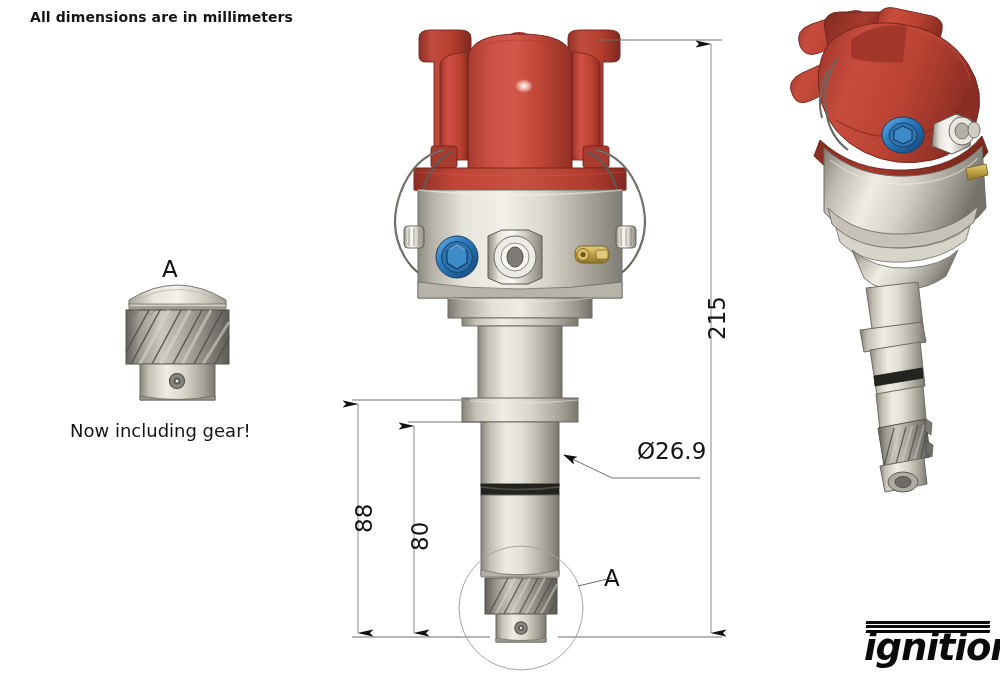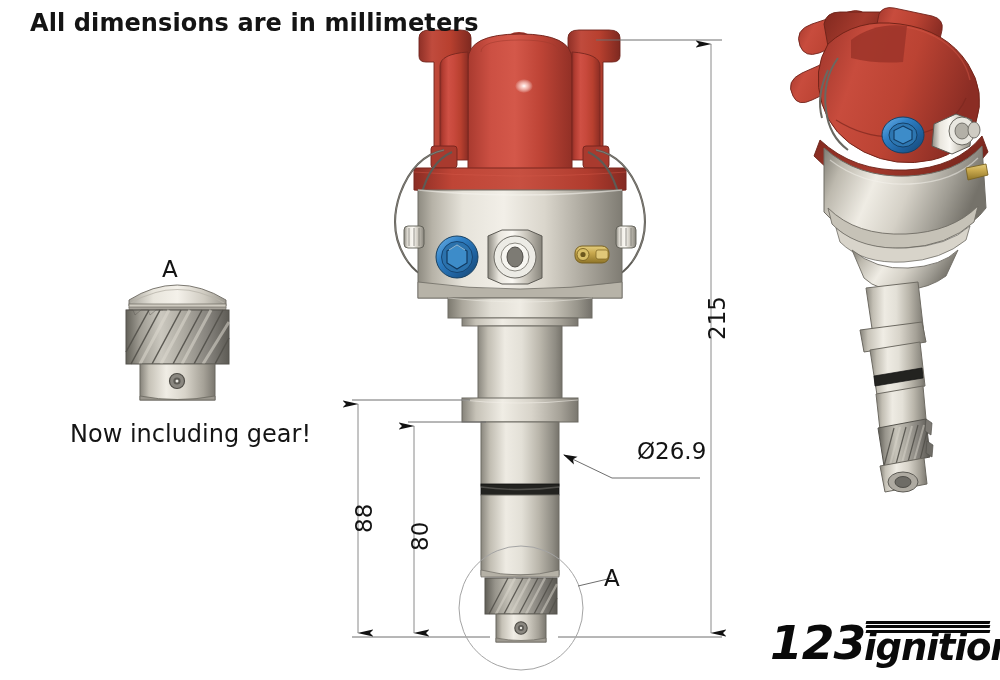--- a/index.html
+++ b/index.html
@@ -6,26 +6,26 @@
   body{
     width:1000px;height:680px;overflow:hidden;position:relative;
     font-family:"DejaVu Sans","Liberation Sans",sans-serif;
     color:#111111;
   }
   #stage{position:absolute;left:0;top:0;width:1000px;height:680px;}
   svg#art{position:absolute;left:0;top:0;width:1000px;height:680px;display:block;}
 
   .ttl{
     position:absolute;left:30px;top:9px;
-    font-size:24px;font-weight:700;letter-spacing:.1px;
+    font-size:14px;font-weight:700;letter-spacing:.1px;
     color:#141414;white-space:nowrap;
   }
   .gearnote{
     position:absolute;left:70px;top:420px;
-    font-size:24px;font-weight:400;color:#141414;white-space:nowrap;
+    font-size:18px;font-weight:400;color:#141414;white-space:nowrap;
   }
   .dimtext{
     position:absolute;font-size:23px;font-weight:400;color:#131313;
     white-space:nowrap;line-height:1;
   }
   .vert{transform:rotate(-90deg);transform-origin:left top;}
   .lbl-a{
     position:absolute;font-size:23px;font-weight:400;color:#131313;
   }
   
@@ -457,21 +457,20 @@
     <span class="vert" style="display:inline-block;">88</span>
   </div>
 
   <div class="dimtext" style="left:409px;top:551px;">
     <span class="vert" style="display:inline-block;">80</span>
   </div>
 
   <div class="dimtext" style="left:637px;top:440px;">Ø26.9</div>
 
   <div class="logo">
-    <div class="num">123</div>
     <div class="bars">
         <i></i>
         <i></i>
         <i></i>
       </div>
     <div class="word">ignition</div>
   </div>
 
 </div>
 

